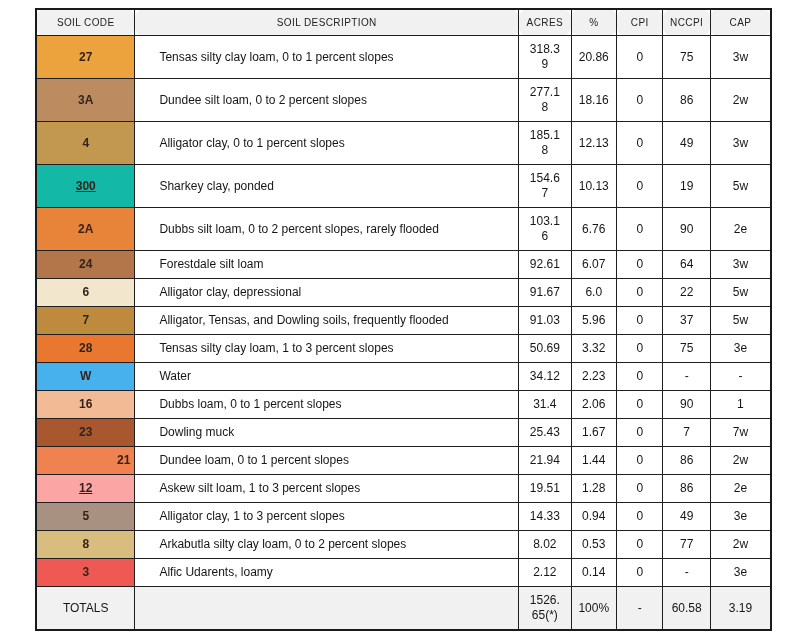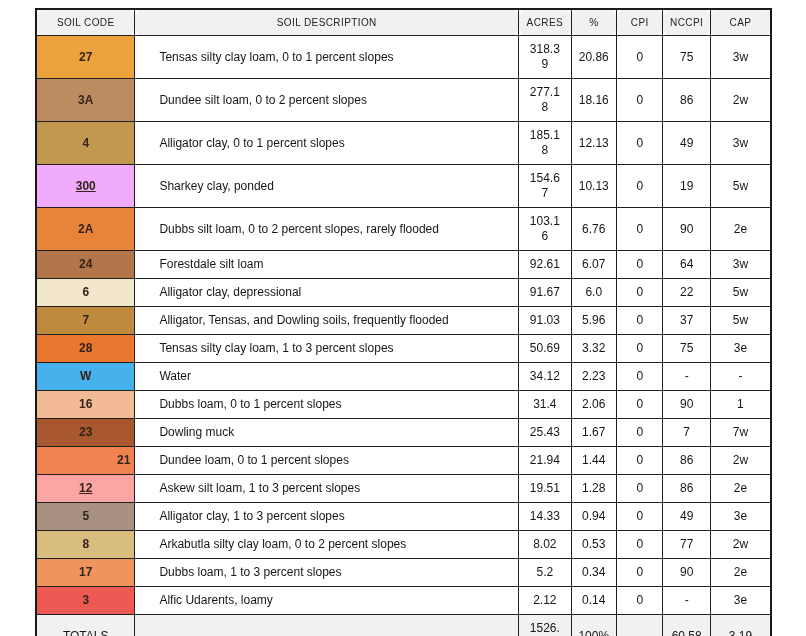--- a/index.html
+++ b/index.html
@@ -126,21 +126,21 @@
           <td class="desc">Alligator clay, 0 to 1 percent slopes</td>
           <td class="num">
             <div class="wrapnum">185.18</div>
           </td>
           <td class="num">12.13</td>
           <td class="num">0</td>
           <td class="num">49</td>
           <td class="num">3w</td>
         </tr>
         <tr>
-          <td class="code" style="background: #f0abfc; text-decoration: underline;">300</td>
+          <td class="code" style="background: #14b8a6; text-decoration: underline;">300</td>
           <td class="desc">Sharkey clay, ponded</td>
           <td class="num">
             <div class="wrapnum">154.67</div>
           </td>
           <td class="num">10.13</td>
           <td class="num">0</td>
           <td class="num">19</td>
           <td class="num">5w</td>
         </tr>
         <tr>
@@ -267,31 +267,20 @@
         <tr>
           <td class="code" style="background: rgb(217, 189, 127);">8</td>
           <td class="desc">Arkabutla silty clay loam, 0 to 2 percent slopes</td>
           <td class="num">
             <div class="wrapnum">8.02</div>
           </td>
           <td class="num">0.53</td>
           <td class="num">0</td>
           <td class="num">77</td>
           <td class="num">2w</td>
-        </tr>
-        <tr>
-          <td class="code" style="background: rgb(240, 148, 93);">17</td>
-          <td class="desc">Dubbs loam, 1 to 3 percent slopes</td>
-          <td class="num">
-            <div class="wrapnum">5.2</div>
-          </td>
-          <td class="num">0.34</td>
-          <td class="num">0</td>
-          <td class="num">90</td>
-          <td class="num">2e</td>
         </tr>
         <tr>
           <td class="code" style="background: rgb(238, 90, 83);">3</td>
           <td class="desc">Alfic Udarents, loamy</td>
           <td class="num">
             <div class="wrapnum">2.12</div>
           </td>
           <td class="num">0.14</td>
           <td class="num">0</td>
           <td class="num">-</td>

